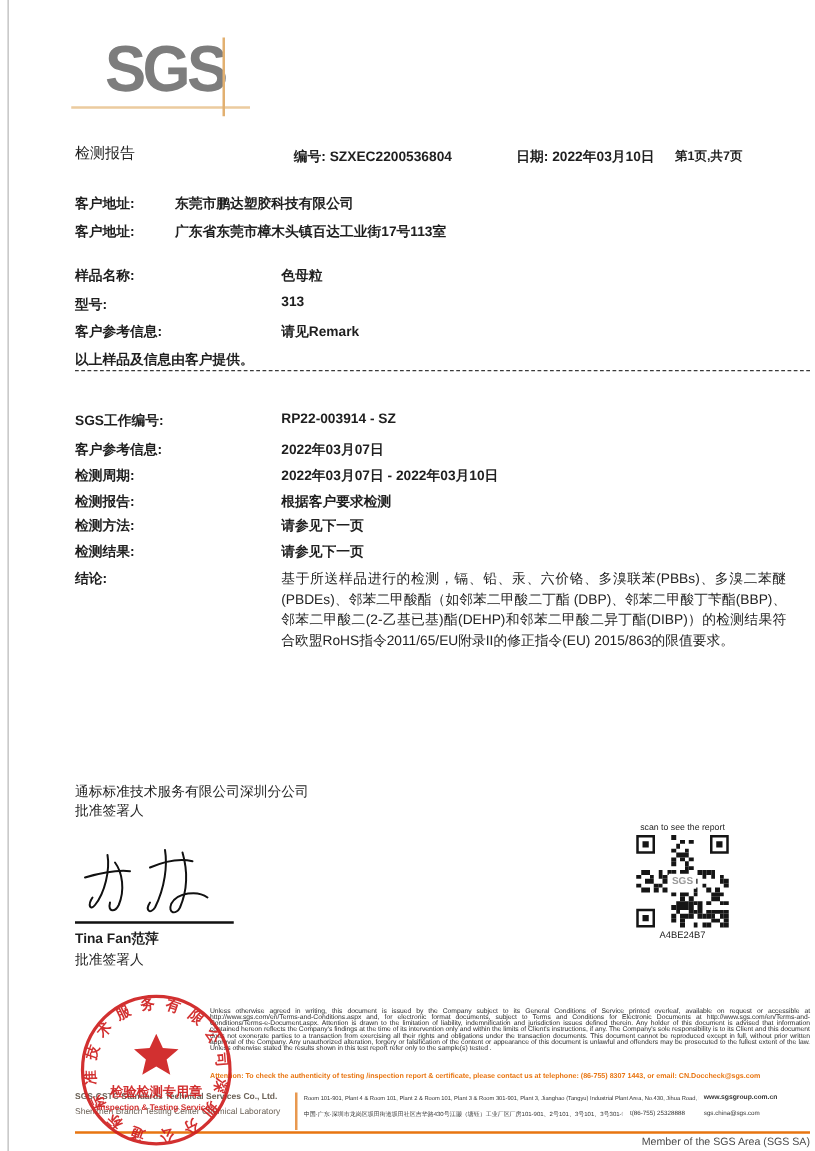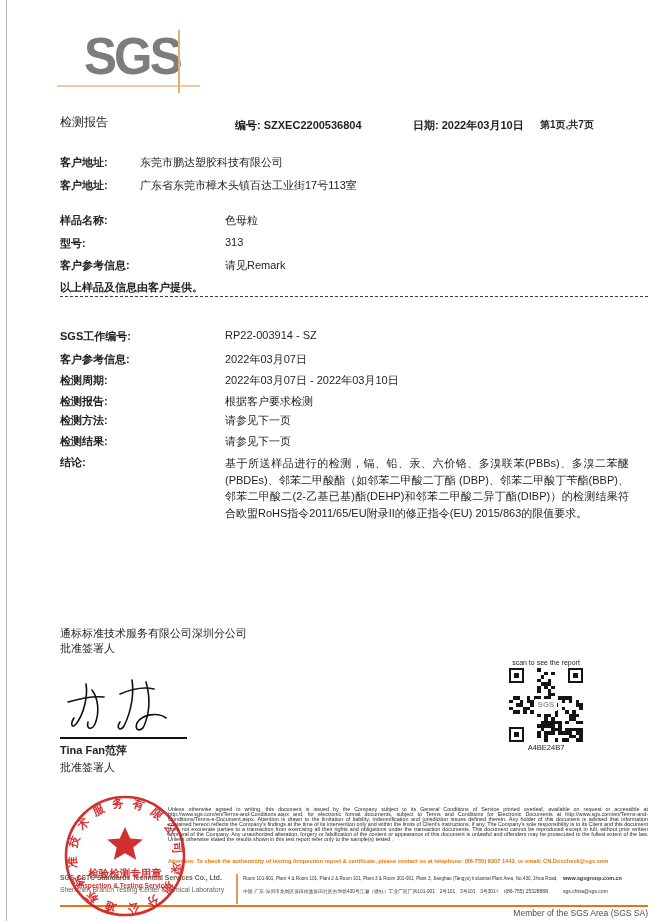--- a/index.html
+++ b/index.html
@@ -15,21 +15,21 @@
   .logo-vline{left:178px;top:30px;width:2px;height:63px;background:#e2b070;}
 
   .doc-title{left:60px;top:114px;font-size:12px;font-weight:400;}
   .report-no{left:235px;top:118px;font-size:11px;font-weight:600;}
   .report-date{left:413px;top:118px;font-size:11px;font-weight:600;}
   .page-info{left:540px;top:118px;font-size:10px;font-weight:600;}
 
   
   .row{position:absolute;left:0;top:0;width:652px;font-size:11px;}
   .row .lbl{position:absolute;left:60px;font-weight:700;white-space:nowrap;}
-  .row .val{position:absolute;white-space:nowrap;}
+  .row .val{position:absolute;white-space:nowrap;font-weight:bold;}
   .val-client{left:140px;}
   .val-col2{left:225px;}
   .plain-note{left:60px;font-size:11px;font-weight:700;}
 
   .dashed-sep{left:60px;top:296px;width:588px;border-top:1px dashed #3a3a3a;height:0;}
 
   .conclusion{left:225px;top:455px;width:404px;font-size:11px;line-height:16.5px;text-align:justify;}
   .conclusion-lbl{left:60px;top:455px;font-size:11px;font-weight:700;text-align:right;}
 
   

